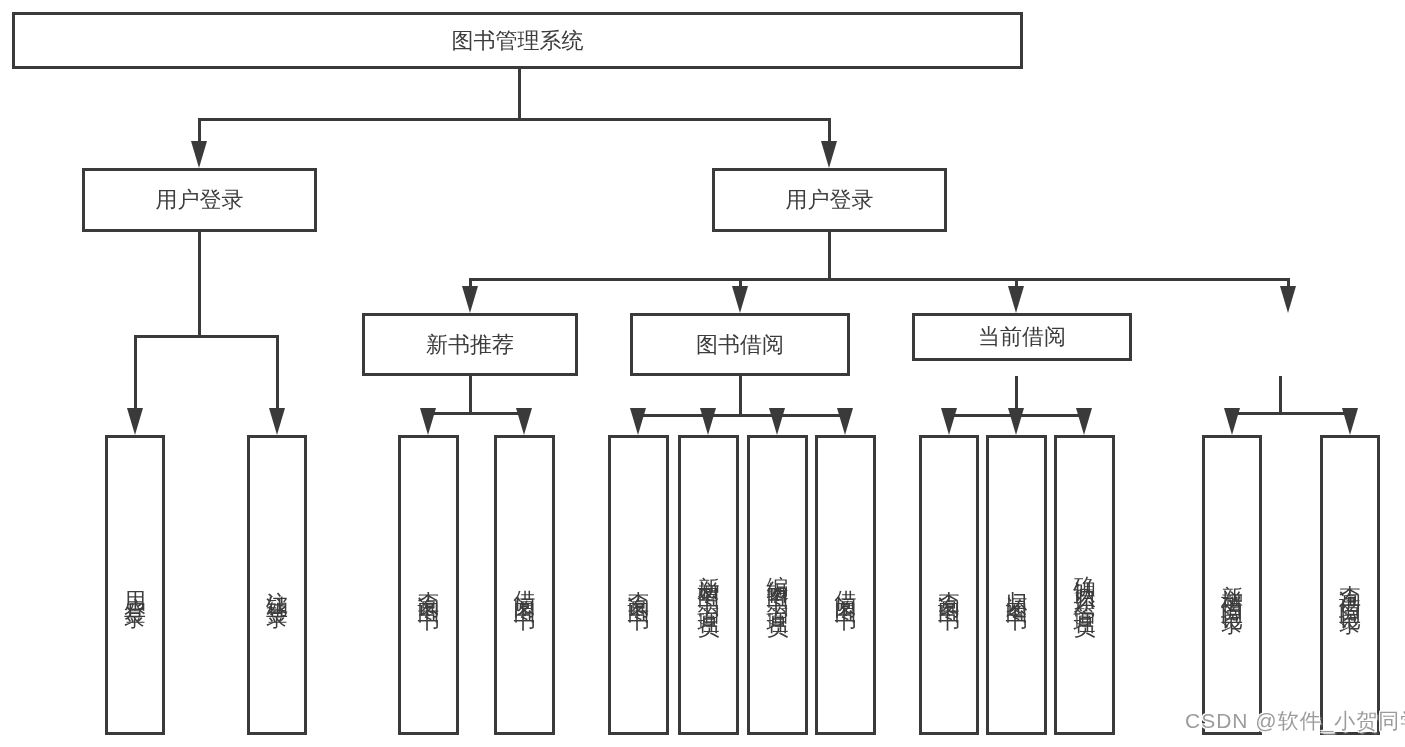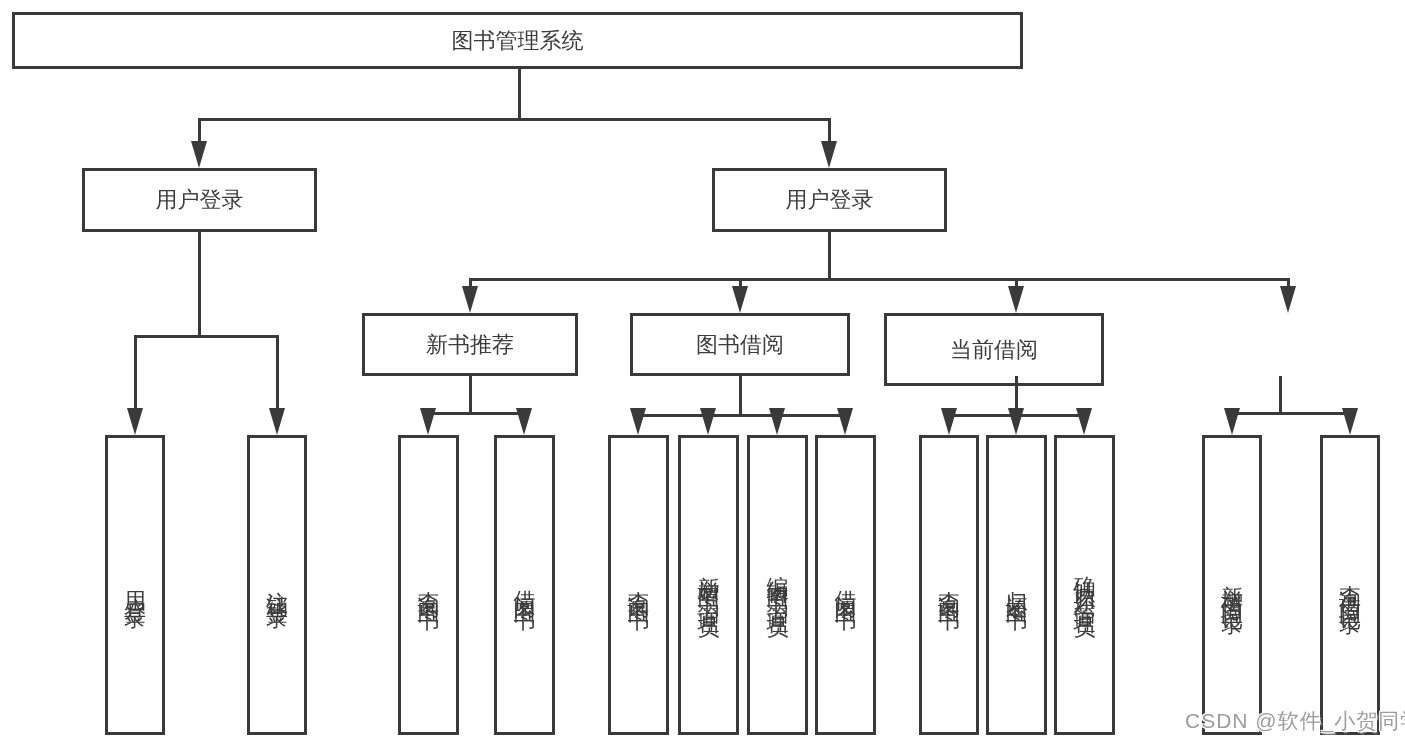--- a/index.html
+++ b/index.html
@@ -93,21 +93,21 @@
   <div class="ar" style="left:1008px;top:286px"></div>
   <div class="vl" style="left:1287px;top:278px;height:11px"></div>
   <div class="ar" style="left:1280px;top:286px"></div>
 
   <div class="box" style="left:630px;top:313px;width:220px;height:63px">
     <span>图书借阅</span>
   </div>
   <div class="box" style="left:362px;top:313px;width:216px;height:63px">
     <span>新书推荐</span>
   </div>
-  <div class="box" style="left:884px;top:313px;width:220px;height:73px">
+  <div class="box" style="left:912px;top:313px;width:220px;height:48px">
     <span>当前借阅</span>
   </div>
 
   <div class="vl" style="left:469px;top:376px;height:38px"></div>
   <div class="hl" style="left:427px;top:412px;width:99px"></div>
   <div class="ar" style="left:420px;top:408px"></div>
   <div class="ar" style="left:516px;top:408px"></div>
 
   <div class="vl" style="left:739px;top:376px;height:40px"></div>
   <div class="hl" style="left:637px;top:414px;width:210px"></div>

